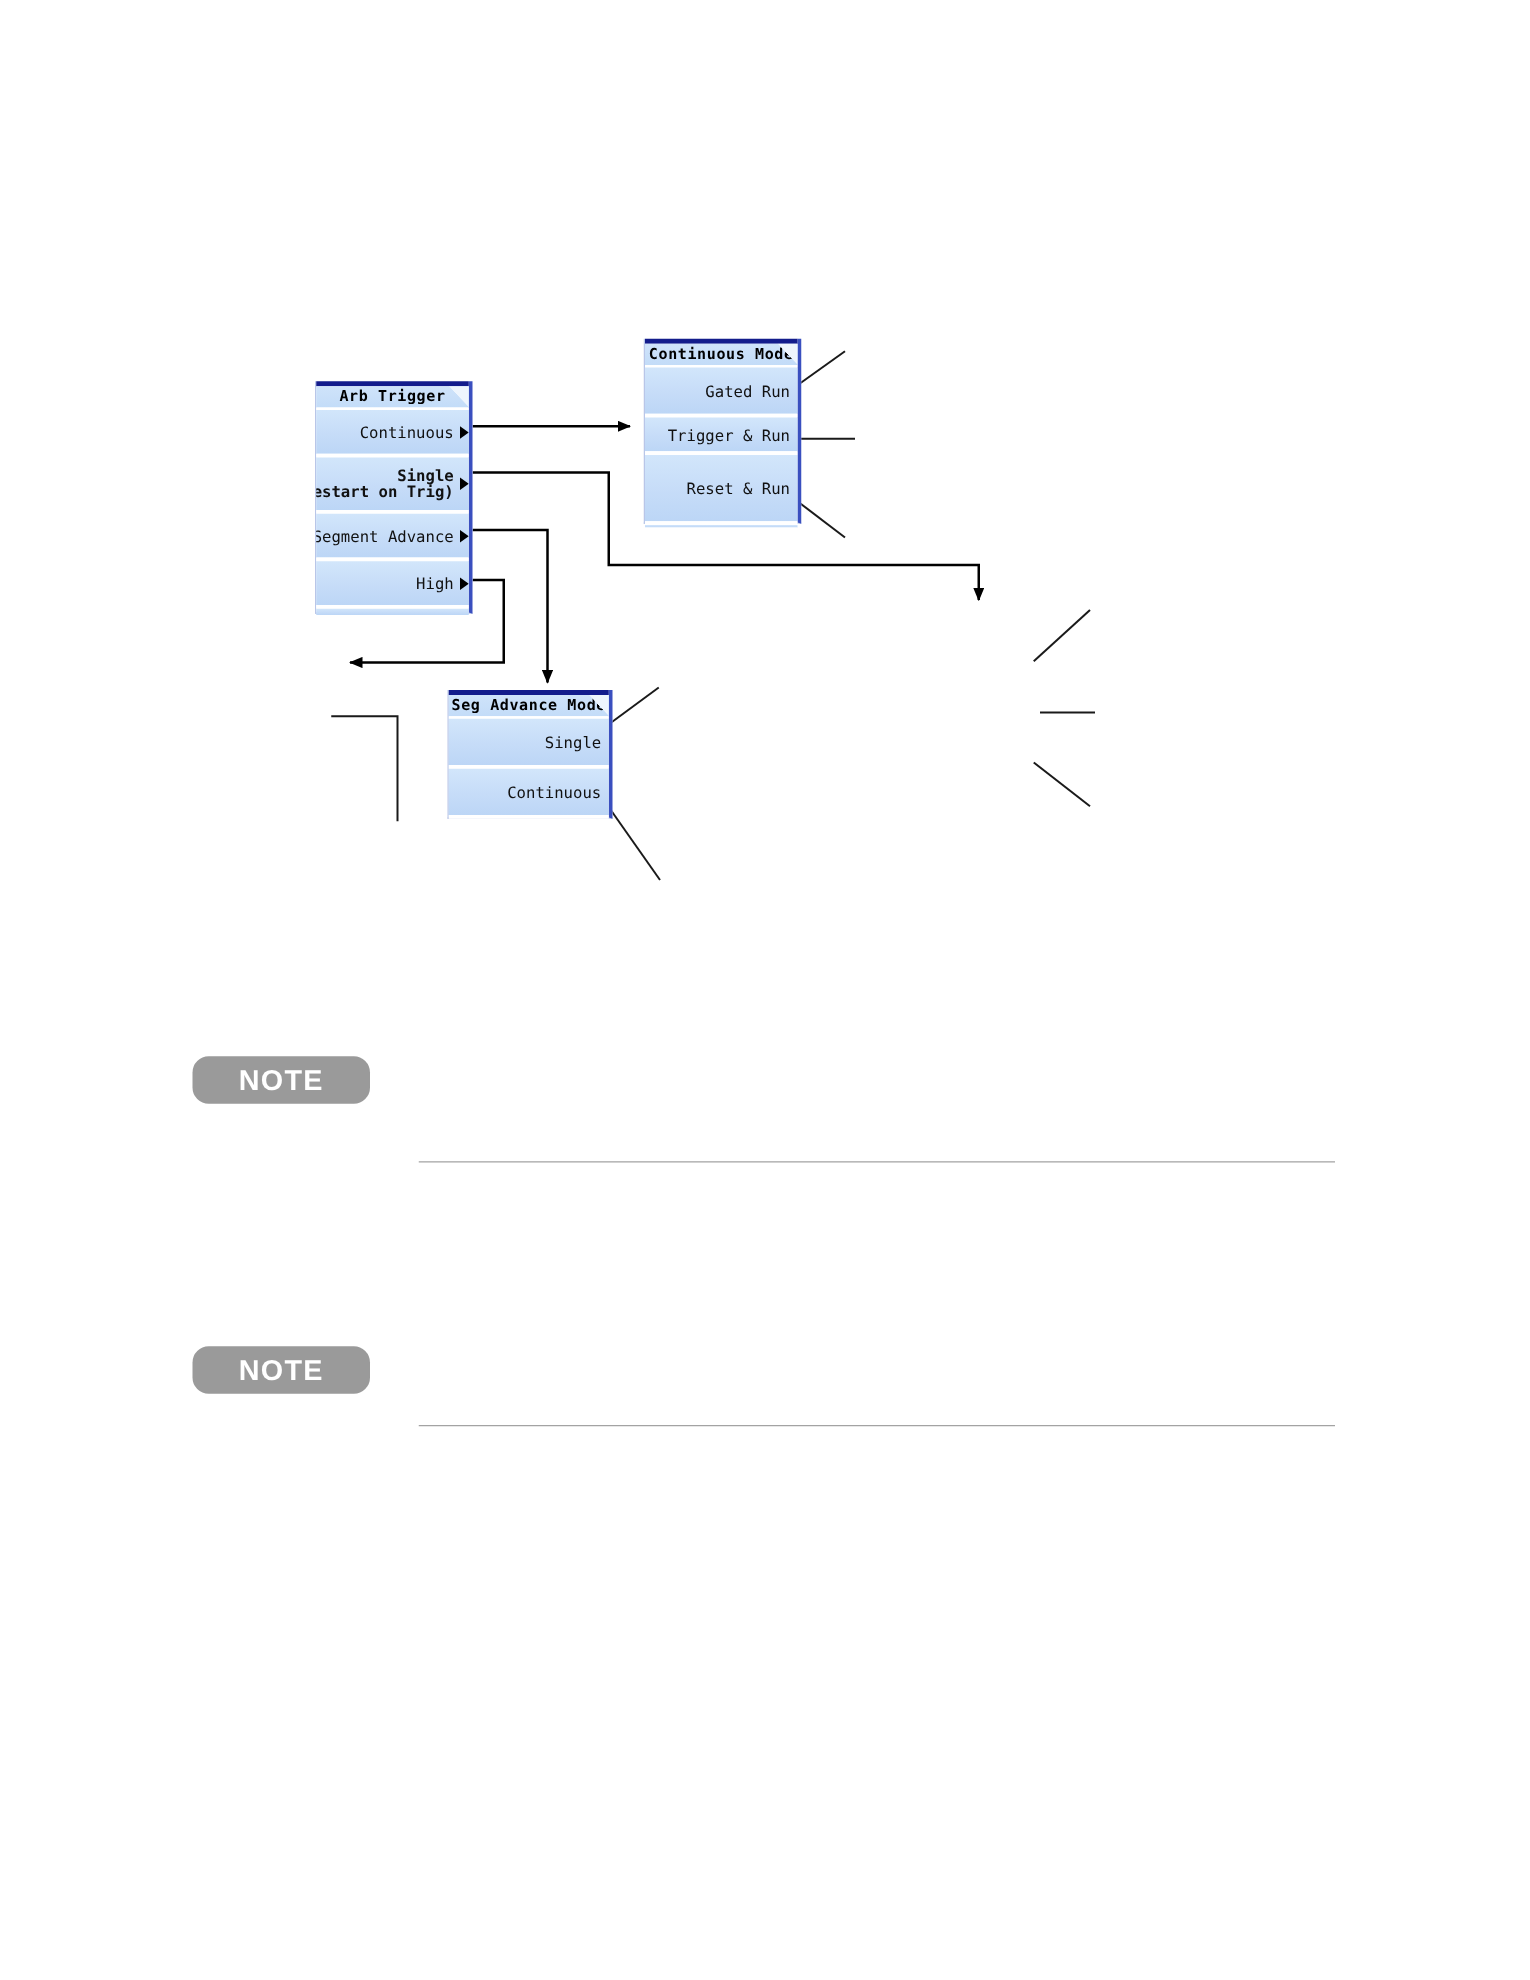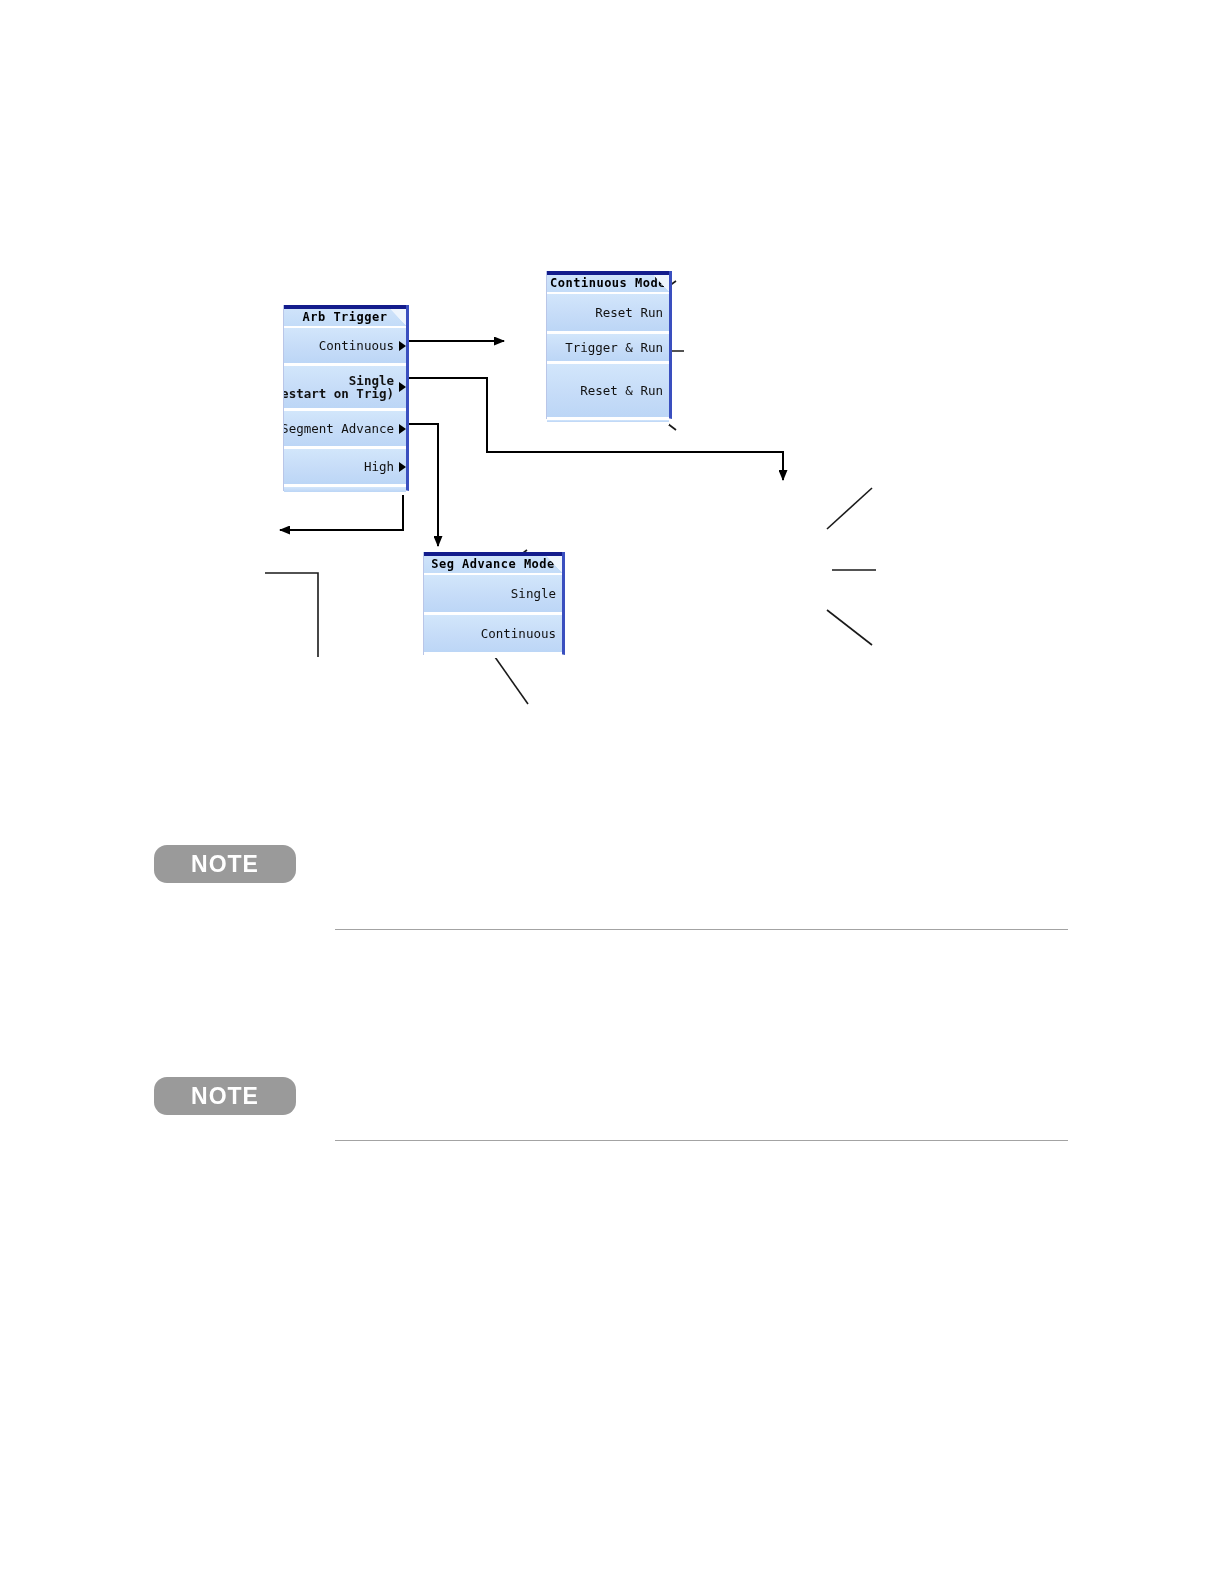--- a/index.html
+++ b/index.html
@@ -35,21 +35,20 @@
   }
 
   
   .menu-panel {
     position: absolute;
     box-sizing: border-box;
     background: #ffffff;
     border-right: 3px solid #3a4fbf;
     border-bottom: 1px solid #b9c6e8;
     border-left: 1px solid #b9c6e8;
-    margin-left: 31px;
   }
   .menu-title-bar {
     height: 4px;
     background: #131c8c;
     margin: 0;
   }
   .menu-title {
     position: relative;
     height: 17px;
     line-height: 17px;
@@ -207,34 +206,34 @@
     </div>
 
     <div class="menu-item blank" style="height:8px;"></div>
   </div>
 
   <div class="menu-panel" style="left:515px; top:271px; width:126px; height:148px;">
     <div class="menu-title-bar"></div>
     <div class="menu-title">Continuous Mode</div>
 
     <div class="menu-item" style="height:40px;">
-      <span class="label">Reset Run</span>
+      <span class="label">Gated Run</span>
     </div>
     <div class="menu-item" style="height:30px;">
       <span class="label">Trigger &amp; Run</span>
     </div>
     <div class="menu-item" style="height:56px;">
       <span class="label">Reset &amp; Run</span>
     </div>
     <div class="menu-item blank" style="height:5px;"></div>
   </div>
 
 
 
-  <div class="menu-panel" style="left:392px; top:552px; width:142px; height:103px;">
+  <div class="menu-panel" style="left:358px; top:552px; width:132px; height:103px;">
     <div class="menu-title-bar"></div>
     <div class="menu-title">Seg Advance Mode</div>
 
     <div class="menu-item" style="height:40px;">
       <span class="label">Single</span>
     </div>
     <div class="menu-item" style="height:40px;">
       <span class="label">Continuous</span>
     </div>
     <div class="menu-item blank" style="height:0px;"></div>

